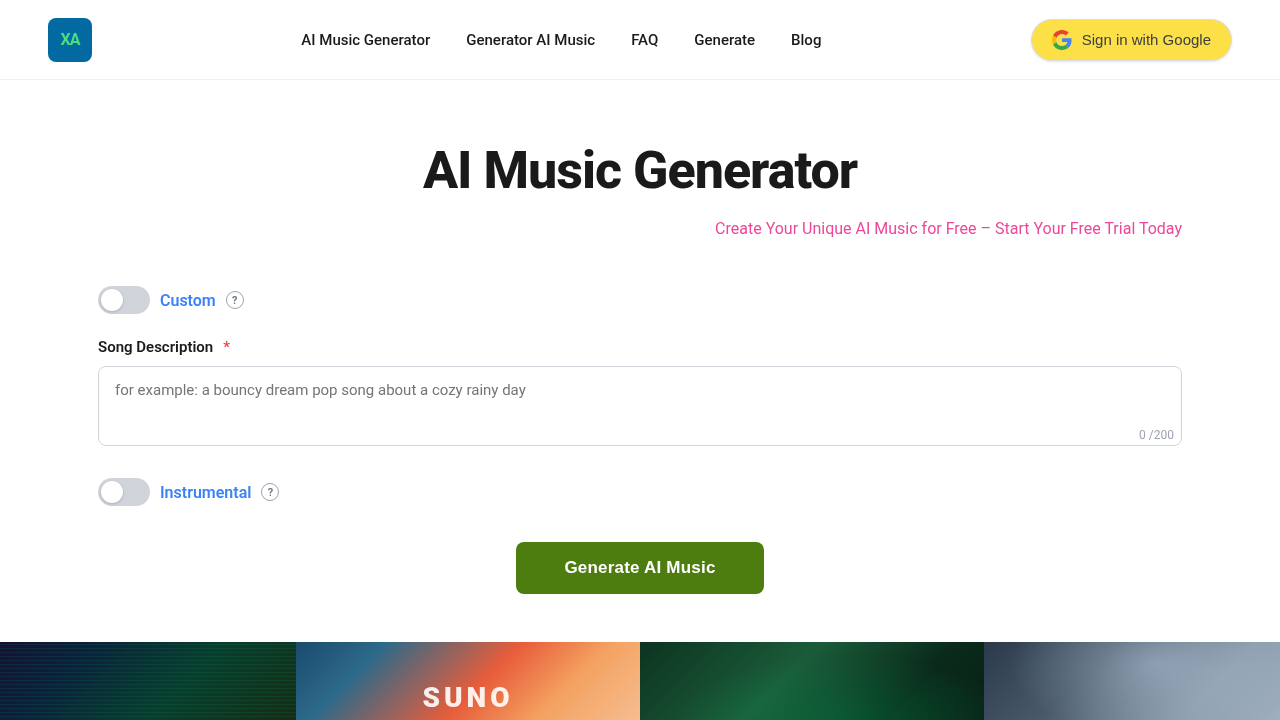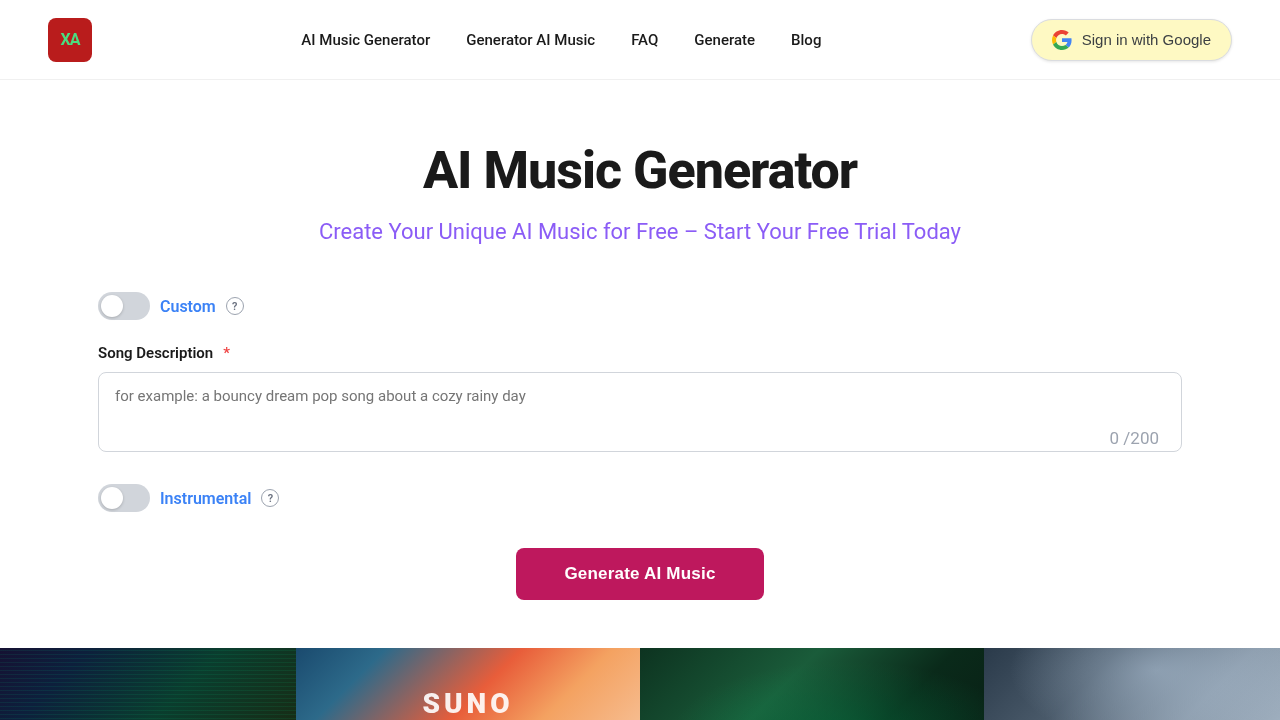--- a/index.html
+++ b/index.html
@@ -30,21 +30,21 @@
     .logo {
       display: flex;
       align-items: center;
       gap: 8px;
       cursor: pointer;
     }
 
     .logo-box {
       width: 44px;
       height: 44px;
-      background: #b91c1c;
+      background: #0369a1;
       border-radius: 8px;
       display: flex;
       align-items: center;
       justify-content: center;
       font-size: 16px;
       font-weight: 700;
       color: #4ade80;
       letter-spacing: -1px;
     }
 
@@ -62,21 +62,21 @@
       cursor: pointer;
     }
 
     .sign-in-btn {
       display: flex;
       align-items: center;
       gap: 10px;
       padding: 10px 20px;
       border: 1px solid #dadce0;
       border-radius: 24px;
-      background: #fef9c3;
+      background: #fde047;
       cursor: pointer;
       font-size: 15px;
       font-weight: 500;
       color: #3c4043;
       box-shadow: 0 1px 3px rgba(0,0,0,0.1);
     }
 
     .google-icon {
       width: 20px;
       height: 20px;
@@ -92,23 +92,23 @@
     .hero-title {
       text-align: center;
       font-size: 52px;
       font-weight: 800;
       color: #1a1a1a;
       margin-bottom: 18px;
       letter-spacing: -1px;
     }
 
     .hero-subtitle {
-      text-align: center;
-      font-size: 22px;
-      color: #8b5cf6;
+      text-align: right;
+      font-size: 16px;
+      color: #ec4899;
       margin-bottom: 48px;
     }
 
     
     .toggle-row {
       display: flex;
       align-items: center;
       gap: 10px;
       margin-bottom: 24px;
     }
@@ -204,42 +204,42 @@
       font-size: 15px;
       color: #a21caf;
       resize: none;
       outline: none;
       font-family: inherit;
     }
 
     .char-count {
       position: absolute;
       bottom: 8px;
-      right: 23px;
-      font-size: 17px;
+      right: 8px;
+      font-size: 12px;
       color: #9ca3af;
     }
 
     
     .instrumental-row {
       display: flex;
       align-items: center;
       gap: 10px;
       margin-bottom: 36px;
     }
 
     
     .generate-btn-wrapper {
       display: flex;
       justify-content: center;
       margin-bottom: 48px;
     }
 
     .generate-btn {
-      background: #be185d;
+      background: #4d7c0f;
       color: white;
       border: none;
       border-radius: 8px;
       padding: 16px 48px;
       font-size: 17px;
       font-weight: 600;
       cursor: pointer;
       letter-spacing: 0.2px;
     }
 

